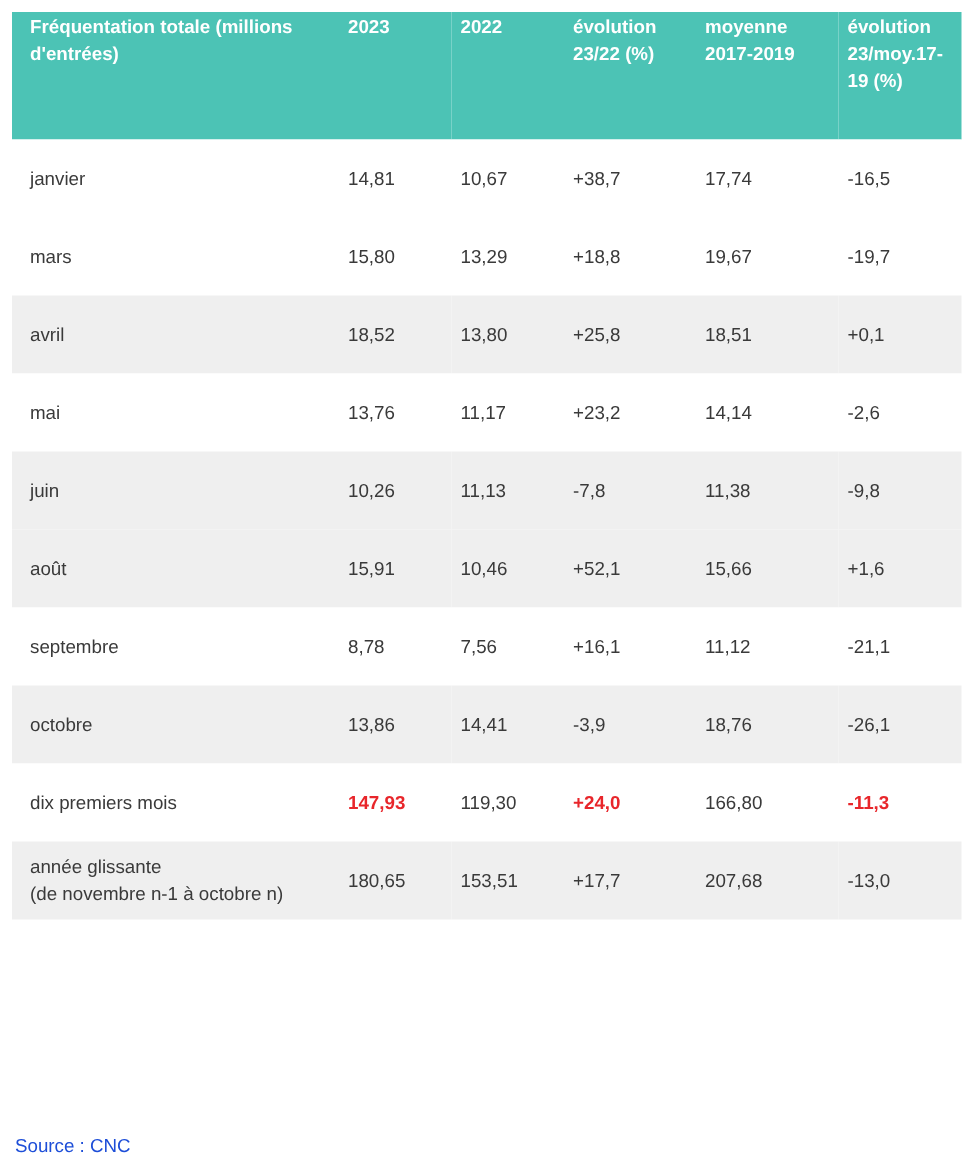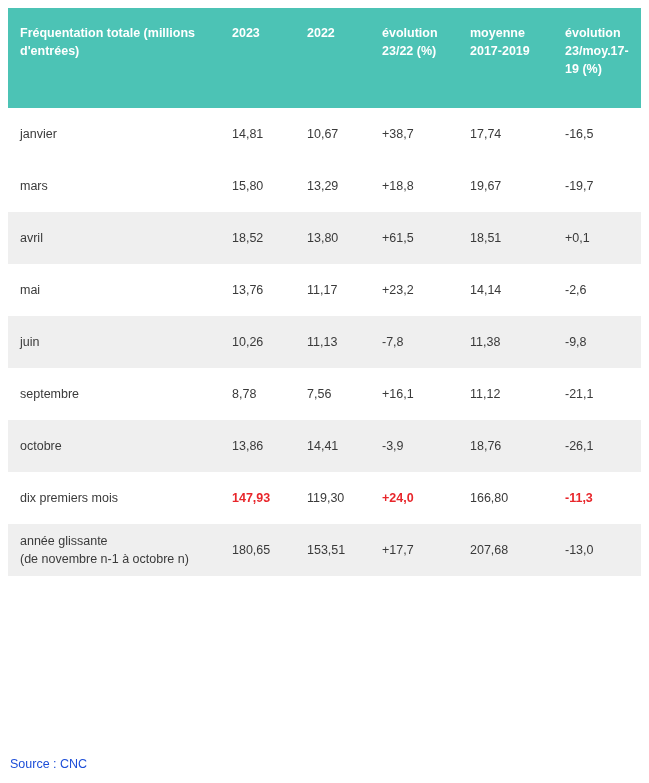--- a/index.html
+++ b/index.html
@@ -32,21 +32,21 @@
     table-layout: fixed;
     background: #ffffff;
   }
   table.freq thead th {
     background: #4cc3b5;
     color: #ffffff;
     font-size: 12.5px;
     font-weight: bold;
     text-align: left;
     vertical-align: top;
-    padding: 16px 6px 30px 6px;
+    padding: 1px 6px 30px 6px;
     line-height: 1.45;
     border: none;
   }
   table.freq thead th.c-label { padding-left: 12px; }
 
   table.freq tbody td {
     font-size: 12.5px;
     color: #3a3a3a;
     font-weight: normal;
     text-align: left;
@@ -127,21 +127,21 @@
             <td class="">+18,8</td>
             <td class="">19,67</td>
             <td class="">-19,7</td>
           </tr>
           <tr class="alt">
             <td class="c-label">
               <span class="sub-line">avril</span>
             </td>
             <td class="">18,52</td>
             <td class="">13,80</td>
-            <td class="">+61,5</td>
+            <td class="">+25,8</td>
             <td class="">18,51</td>
             <td class="">+0,1</td>
           </tr>
           <tr class="plain">
             <td class="c-label">
               <span class="sub-line">mai</span>
             </td>
             <td class="">13,76</td>
             <td class="">11,17</td>
             <td class="">+23,2</td>
@@ -151,20 +151,30 @@
           <tr class="alt">
             <td class="c-label">
               <span class="sub-line">juin</span>
             </td>
             <td class="">10,26</td>
             <td class="">11,13</td>
             <td class="">-7,8</td>
             <td class="">11,38</td>
             <td class="">-9,8</td>
           </tr>
+          <tr class="alt">
+            <td class="c-label">
+              <span class="sub-line">août</span>
+            </td>
+            <td class="red">15,91</td>
+            <td class="">10,46</td>
+            <td class="red">+52,1</td>
+            <td class="">15,66</td>
+            <td class="red">+1,6</td>
+          </tr>
           <tr class="plain">
             <td class="c-label">
               <span class="sub-line">septembre</span>
             </td>
             <td class="red">8,78</td>
             <td class="">7,56</td>
             <td class="red">+16,1</td>
             <td class="">11,12</td>
             <td class="red">-21,1</td>
           </tr>

